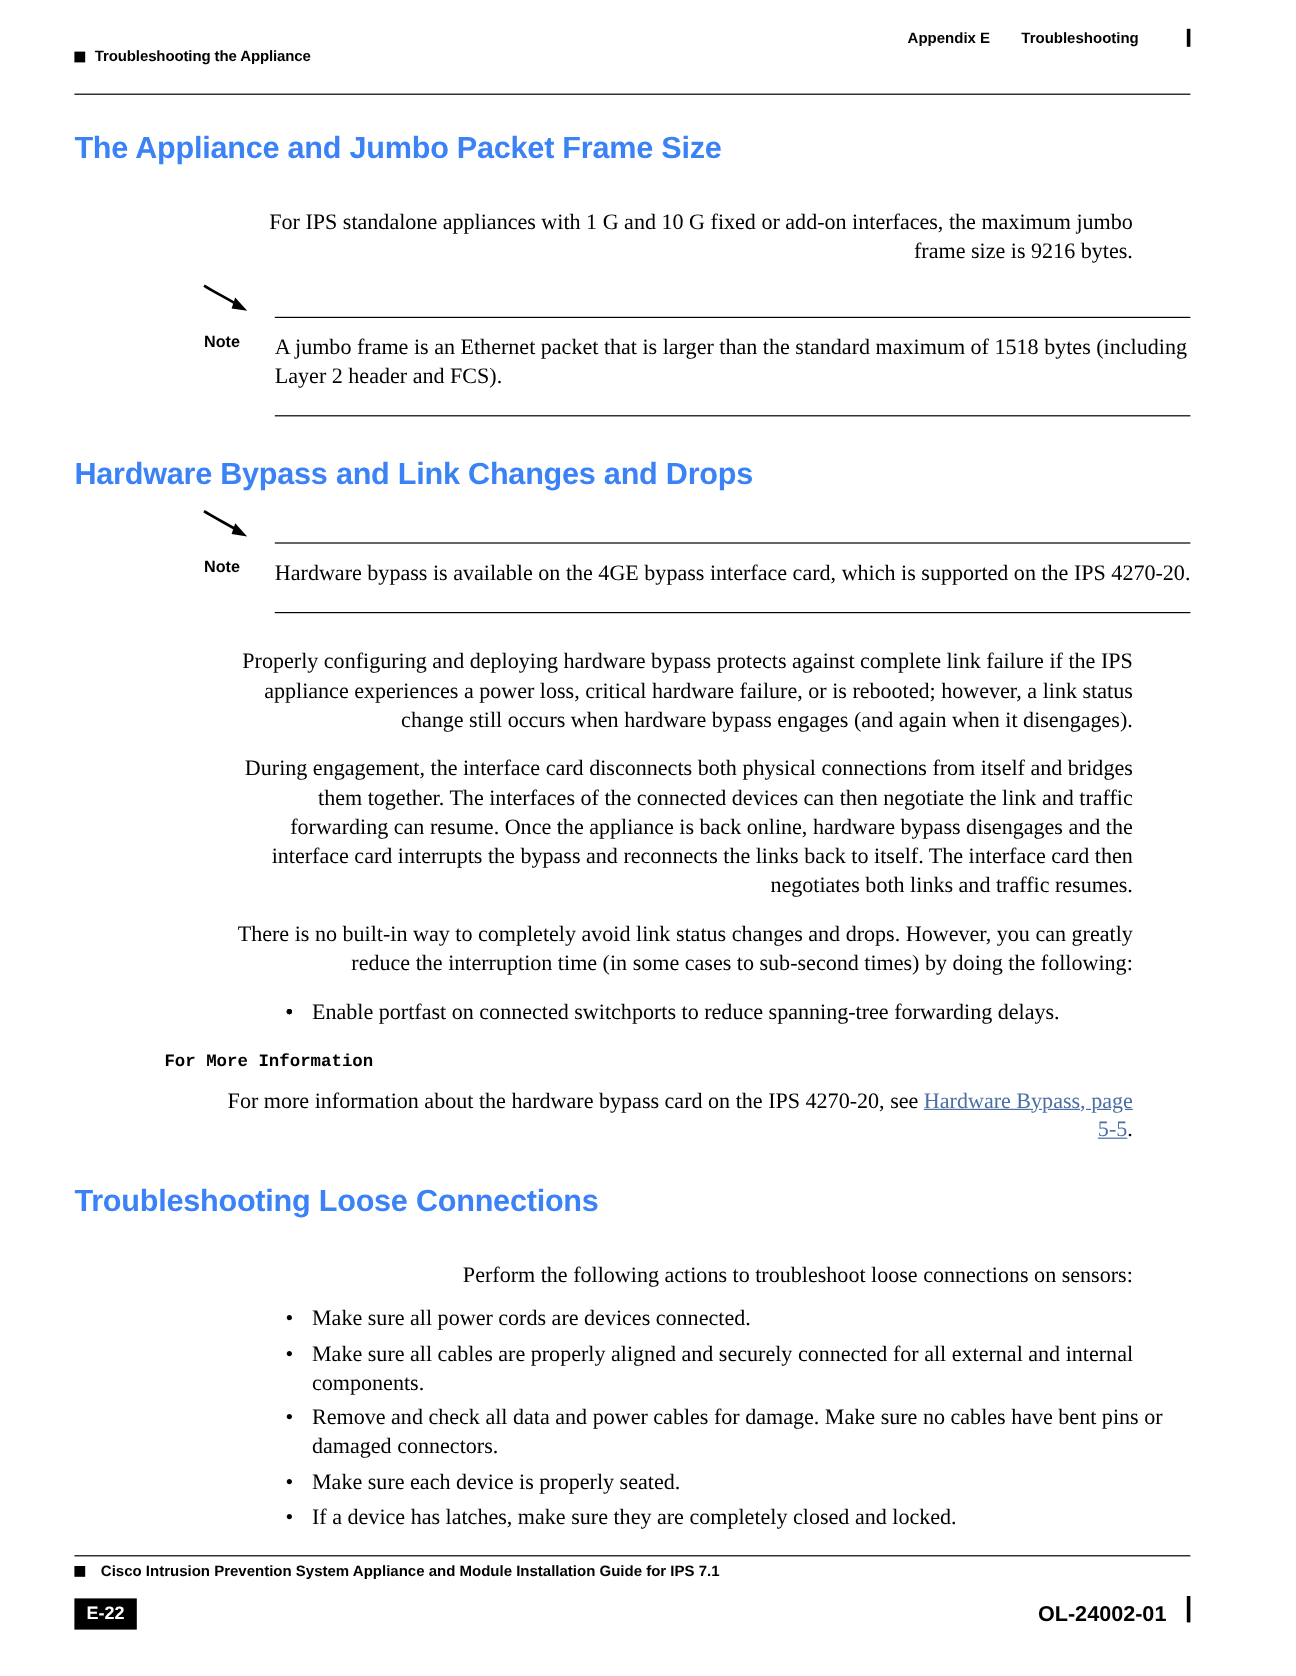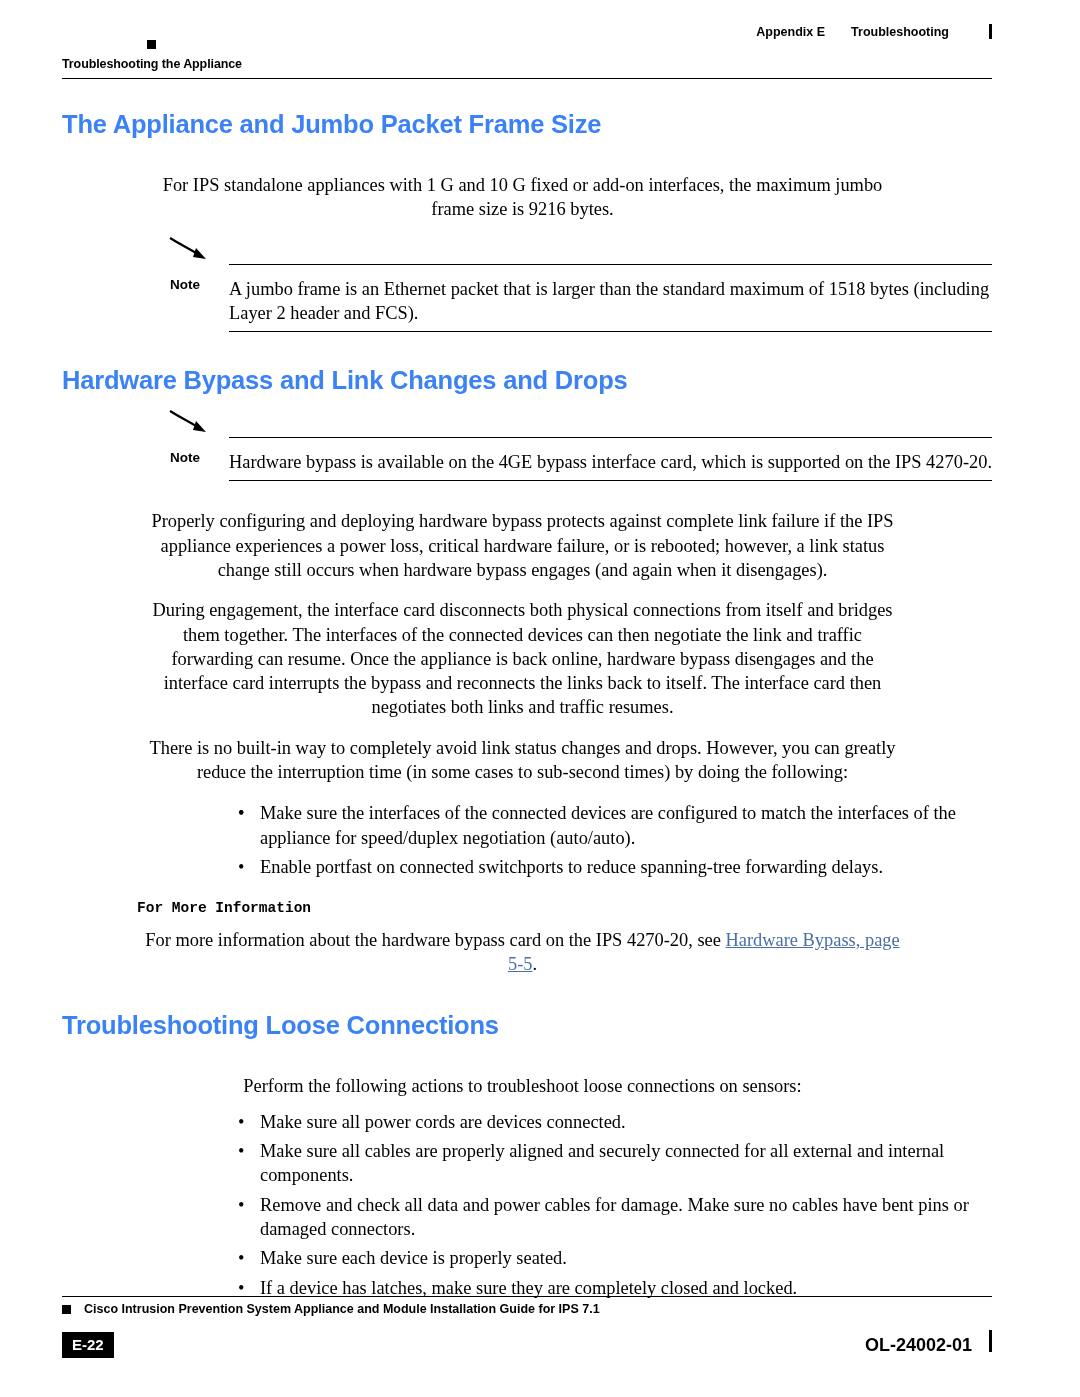--- a/index.html
+++ b/index.html
@@ -29,21 +29,20 @@
     width: 930px;
     height: 34px;
   }
   .header-left {
     position: absolute;
     left: 0;
     top: 0;
     display: flex;
     align-items: center;
     gap: 8px;
-    flex-direction: column;
   }
   .sq-marker {
     width: 9px;
     height: 9px;
     background: #000;
     display: inline-block;
   }
   .header-left-text {
     font-family: "Liberation Sans", sans-serif;
     font-weight: bold;
@@ -88,25 +87,25 @@
   h1.sec {
     font-family: "Liberation Sans", sans-serif;
     font-weight: bold;
     font-size: 25.5px;
     margin: 0;
     padding: 0;
     letter-spacing: -0.2px;
     color: #3b82f6;
   }
   .body-block {
-    margin-left: 79px;
+    margin-left: 119px;
     width: 763px;
     font-size: 18.4px;
     line-height: 1.32;
-    text-align: center;
+    text-align: right;
   }
   .para {
     margin: 0;
   }
   .spacer-16 { height: 16px; }
   .spacer-12 { height: 12px; }
   .spacer-28 { height: 28px; }
   .spacer-34 { height: 34px; }
   .spacer-42 { height: 42px; }
 
@@ -120,21 +119,21 @@
   .note .rule-bottom {
     position: absolute;
     left: 167px;
     width: 763px;
     height: 1px;
     background: #000;
   }
   .note-inner {
     position: relative;
     padding-top: 13px;
-    padding-bottom: 7px;
+    padding-bottom: 22px;
   }
   .note-label {
     position: absolute;
     left: 108px;
     top: 13px;
     font-family: "Liberation Sans", sans-serif;
     font-weight: bold;
     font-size: 13.5px;
   }
   .note-icon {
@@ -313,21 +312,20 @@
       <p class="para">There is no built-in way to completely avoid link status changes and drops. However, you can greatly reduce the interruption time (in some cases to sub-second times) by doing the following:</p>
     </div>
     <div class="spacer-12"></div>
 
     <ul class="bl">
       <li>
         <span class="bullet">•</span>
       </li>
       <li>
         <span class="bullet">•</span>
-        <span>Make sure the interfaces of the connected devices are configured to match the interfaces of the appliance for speed/duplex negotiation (auto/auto).</span>
       </li>
       <li>
         <span class="bullet">•</span>
         <span>Enable portfast on connected switchports to reduce spanning-tree forwarding delays.</span>
       </li>
     </ul>
 
     <div class="spacer-16"></div>
     <div class="subhead">For More Information</div>
     <div class="spacer-12"></div>

